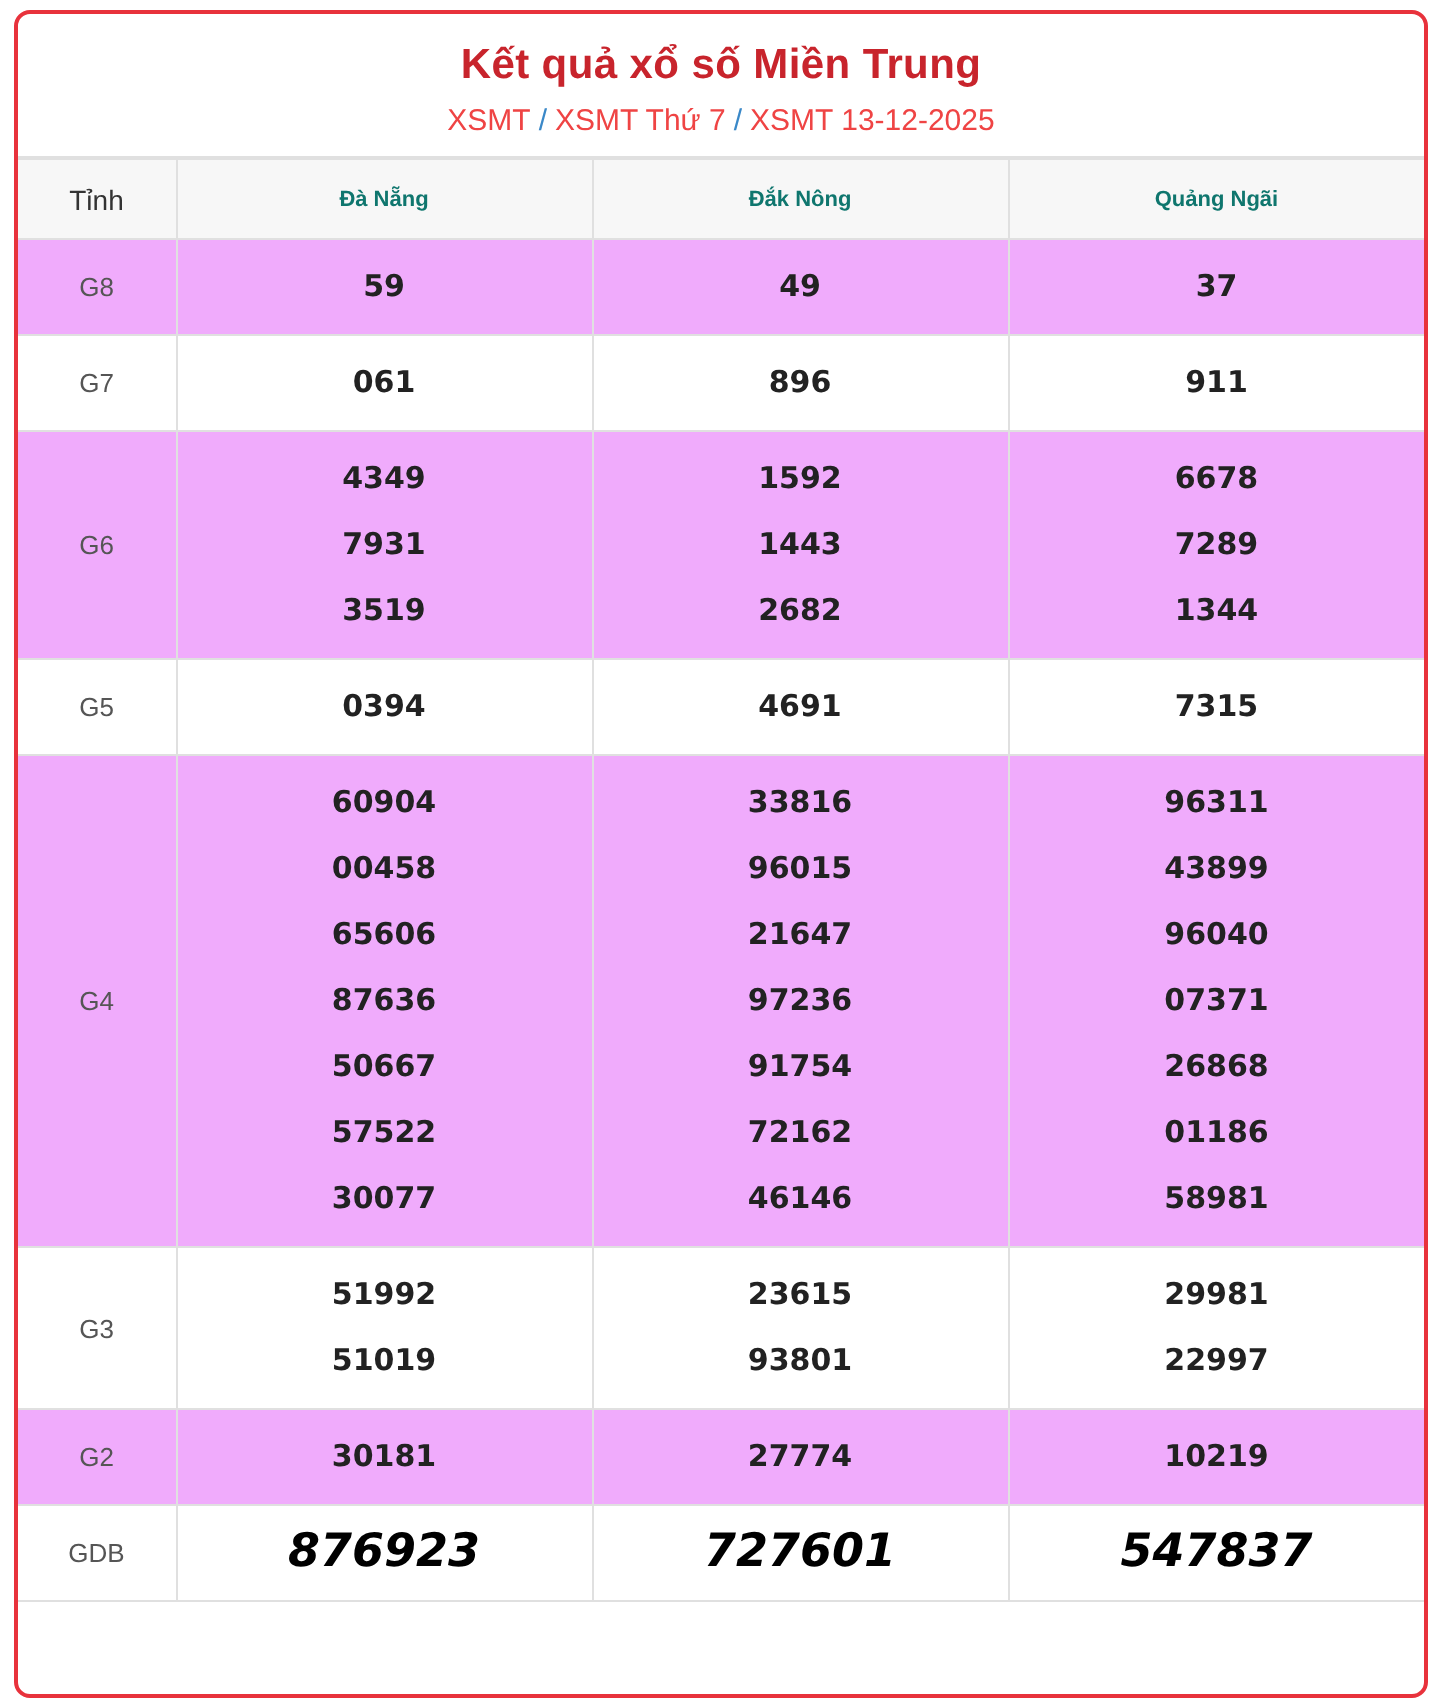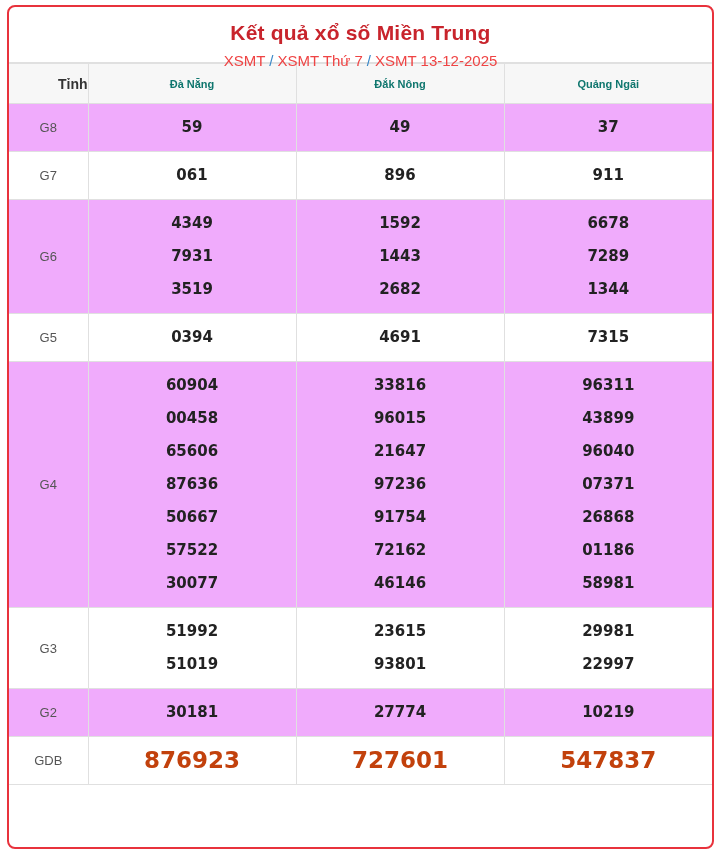--- a/index.html
+++ b/index.html
@@ -2,40 +2,40 @@
 <html><head>
 <meta charset="utf-8">
 <style>
   * { box-sizing: border-box; margin: 0; padding: 0; }
   html, body { width: 720px; height: 854px; background: #ffffff; overflow: hidden; }
   body { font-family: "DejaVu Sans", "Liberation Sans", sans-serif; }
   .card {
     position: absolute; left: 7px; top: 5px; width: 707px; height: 844px;
     border: 2px solid #e8323c; border-radius: 8px; overflow: hidden; background: #fff;
   }
-  .header { height: 56px; text-align: center; border-bottom: 1px solid #e0e0e0; }
+  .header { height: 72px; text-align: center; border-bottom: 1px solid #e0e0e0; }
   .title {
     padding-top: 14px; font-size: 21px; font-weight: bold; color: #c8242c;
     font-family: "Liberation Sans", "DejaVu Sans", sans-serif; letter-spacing: 0.2px;
   }
   .crumbs { margin-top: 7px; font-size: 15px; color: #e8424a; font-family: "Liberation Sans", sans-serif; }
   .crumbs .sep { color: #3a88c8; margin: 0 4px; }
   .crumbs a { color: #ef4444; text-decoration: none; }
   table { width: 100%; border-collapse: collapse; table-layout: fixed; }
   col.c0 { width: 79px; }
   td, th { border: 1px solid #e0e0e0; text-align: center; vertical-align: middle; }
   tr td:first-child, tr th:first-child { border-left: none; }
   tr td:last-child, tr th:last-child { border-right: none; margin-left: 44px; }
   thead th { height: 40px; background: #f7f7f7; font-weight: bold; font-size: 11px; color: #0f766e; font-family: "Liberation Sans", sans-serif; }
-  thead th.tinh { color: #333; font-weight: bold; font-size: 14px; text-align: right; }
+  thead th.tinh { color: #333; font-weight: normal; font-size: 14px; }
   tbody tr.shade td { background: #f0abfc; }
   td.label { font-size: 13px; color: #555; font-family: "Liberation Sans", sans-serif; }
   td.nums { font-size: 15px; font-weight: bold; color: #222; line-height: 33px; padding: 7px 0; }
   td.nums div { height: 33px; }
-  tr.gdb td.nums { color: #c2410c; font-size: 23px; }
+  tr.gdb td.nums { color: #000000; font-size: 23px; font-style: italic; }
 </style>
 </head>
 <body>
 
 <div class="card">
   <div class="header">
     <div class="title">Kết quả xổ số Miền Trung</div>
     <div class="crumbs">
       <a href="#">XSMT</a><span class="sep">/</span><a href="#">XSMT Thứ 7</a><span class="sep">/</span><a href="#">XSMT 13-12-2025</a>
     </div>

